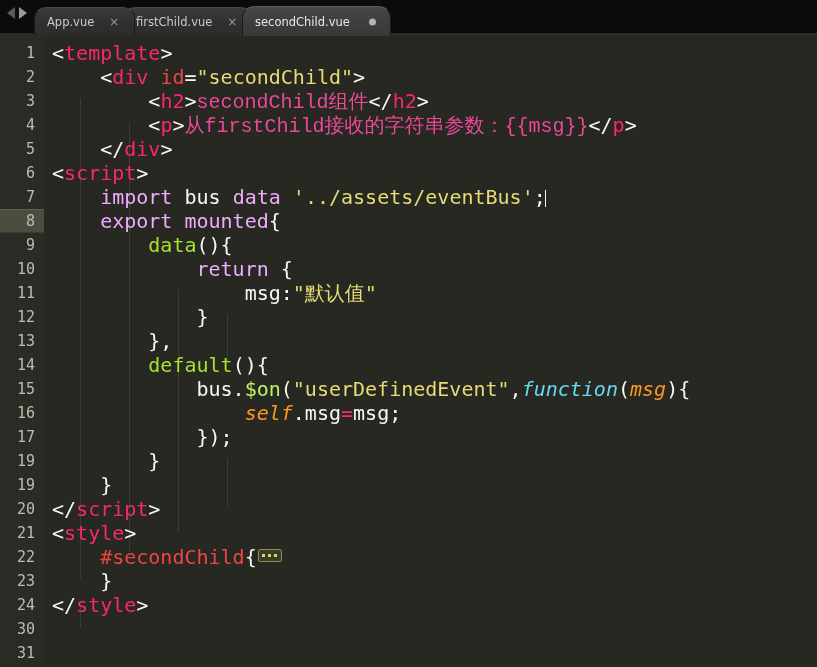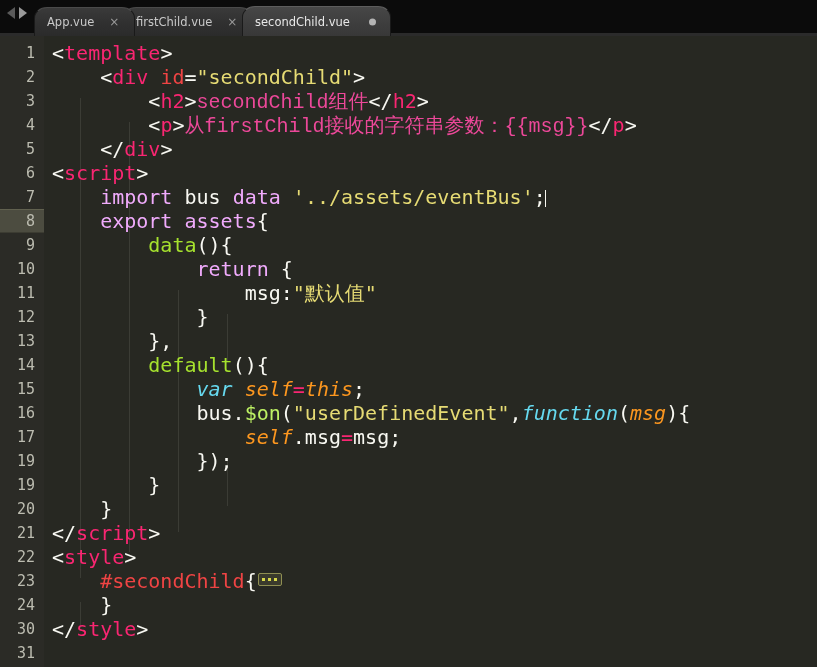--- a/index.html
+++ b/index.html
@@ -280,28 +280,27 @@
     <div class="iguide" style="left:183px; top:278px; height:48px;"></div>
     <div class="iguide" style="left:183px; top:422px; height:48px;"></div>
     <div class="iguide" style="left:36px;  top:566px; height:26px;"></div>
   <div class="line"><span class="t-punc">&lt;</span><span class="t-tag">template</span><span class="t-punc">&gt;</span></div>
       <div class="line"><span class="t-punc">    &lt;</span><span class="t-tag">div</span><span class="t-plain"> </span><span class="t-attr">id</span><span class="t-plain">=</span><span class="t-str">"secondChild"</span><span class="t-punc">&gt;</span></div>
       <div class="line"><span class="t-punc">        &lt;</span><span class="t-tag">h2</span><span class="t-punc">&gt;</span><span class="t-text">secondChild组件</span><span class="t-punc">&lt;/</span><span class="t-tag">h2</span><span class="t-punc">&gt;</span></div>
       <div class="line"><span class="t-punc">        &lt;</span><span class="t-tag">p</span><span class="t-punc">&gt;</span><span class="t-text">从firstChild接收的字符串参数：{{msg}}</span><span class="t-punc">&lt;/</span><span class="t-tag">p</span><span class="t-punc">&gt;</span></div>
       <div class="line"><span class="t-punc">    &lt;/</span><span class="t-tag">div</span><span class="t-punc">&gt;</span></div>
       <div class="line"><span class="t-punc">&lt;</span><span class="t-tag">script</span><span class="t-punc">&gt;</span></div>
       <div class="line"><span class="t-kw">    import</span><span class="t-plain"> bus </span><span class="t-kw">data</span><span class="t-plain"> </span><span class="t-str">'../assets/eventBus'</span><span class="t-plain">;</span><span class="cursor"></span></div>
-      <div class="line"><span class="t-kw">    export assets</span><span class="t-plain">{</span></div>
+      <div class="line"><span class="t-kw">    export mounted</span><span class="t-plain">{</span></div>
       <div class="line"><span class="t-fn">        data</span><span class="t-plain">(){</span></div>
       <div class="line"><span class="t-kw">            return</span><span class="t-plain"> {</span></div>
       <div class="line"><span class="t-plain">                msg:</span><span class="t-str">"默认值"</span></div>
       <div class="line"><span class="t-plain">            }</span></div>
       <div class="line"><span class="t-plain">        },</span></div>
       <div class="line"><span class="t-fn">        default</span><span class="t-plain">(){</span></div>
-      <div class="line"><span class="t-cyan">            var</span><span class="t-plain"> </span><span class="t-param">self</span><span class="t-op">=</span><span class="t-param">this</span><span class="t-plain">;</span></div>
       <div class="line"><span class="t-plain">            bus.</span><span class="t-method">$on</span><span class="t-plain">(</span><span class="t-str">"userDefinedEvent"</span><span class="t-plain">,</span><span class="t-cyan">function</span><span class="t-plain">(</span><span class="t-param">msg</span><span class="t-plain">){</span></div>
       <div class="line"><span class="t-param">                self</span><span class="t-plain">.msg</span><span class="t-op">=</span><span class="t-plain">msg;</span></div>
       <div class="line"><span class="t-plain">            });</span></div>
       <div class="line"><span class="t-plain">        }</span></div>
       <div class="line"><span class="t-plain">    }</span></div>
       <div class="line"><span class="t-punc">&lt;/</span><span class="t-tag">script</span><span class="t-punc">&gt;</span></div>
       <div class="line"><span class="t-punc">&lt;</span><span class="t-tag">style</span><span class="t-punc">&gt;</span></div>
       <div class="line"><span class="t-attr">    #secondChild</span><span class="t-plain">{</span><span class="fold"><i></i><i></i><i></i></span></div>
       <div class="line"><span class="t-plain">    }</span></div>
       <div class="line"><span class="t-punc">&lt;/</span><span class="t-tag">style</span><span class="t-punc">&gt;</span></div>

